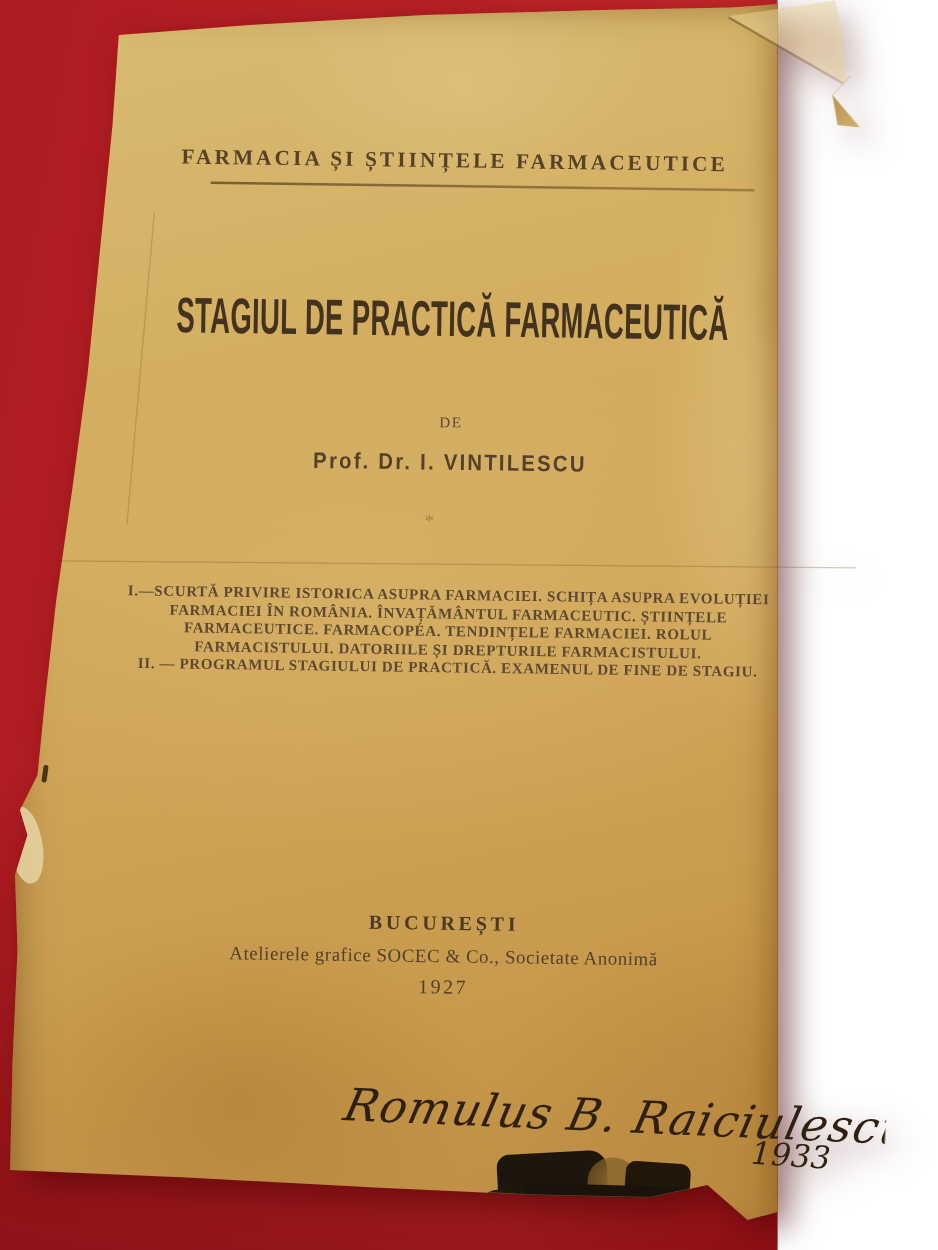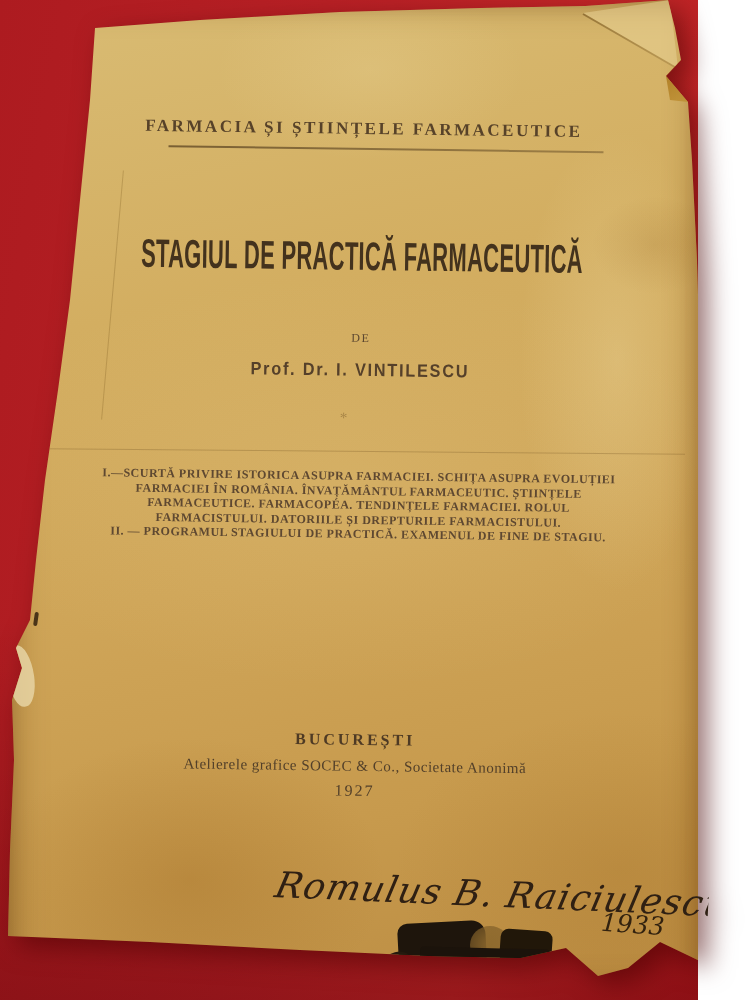--- a/index.html
+++ b/index.html
@@ -1,17 +1,17 @@
 <!DOCTYPE html>
 <html><head>
 <meta charset="utf-8">
 <style>
   html,body{margin:0;padding:0;width:750px;height:1000px;overflow:hidden;
     font-family:"Liberation Serif",serif;}
-  .photo{position:relative;width:698px;height:1000px;
+  .photo{position:relative;width:622px;height:1000px;
     background:
       radial-gradient(ellipse 420px 500px at 88% 35%, rgba(255,90,75,0.22), transparent 70%),
       linear-gradient(to bottom, rgba(0,0,0,0) 62%, rgba(80,0,6,0.38) 100%),
       linear-gradient(100deg,#ad1b20 0%,#b92126 45%,#c42829 72%,#b2191e 100%);}
   .cover-wrap{position:absolute;inset:0;filter:drop-shadow(10px 9px 13px rgba(70,0,0,0.55));}
   .cover{position:absolute;inset:0;
     background:
       radial-gradient(ellipse 140px 330px at 617px 360px, rgba(243,226,170,0.30), transparent 70%),
       radial-gradient(ellipse 220px 130px at 370px 70px, rgba(240,222,165,0.22), transparent 70%),
       radial-gradient(ellipse 260px 190px at 190px 880px, rgba(150,95,25,0.28), transparent 75%),

